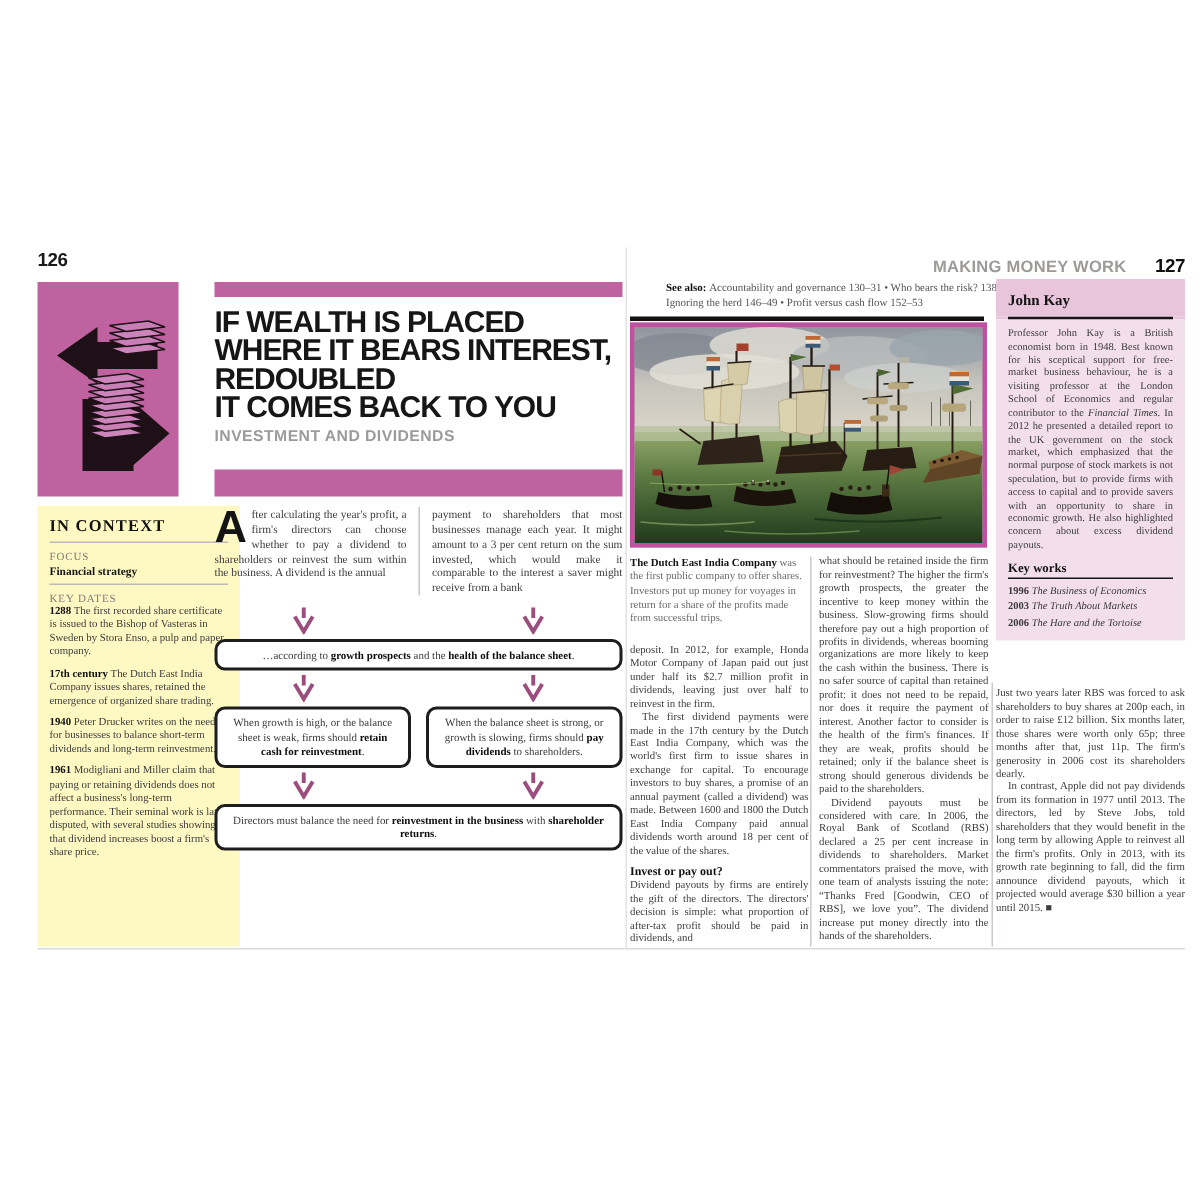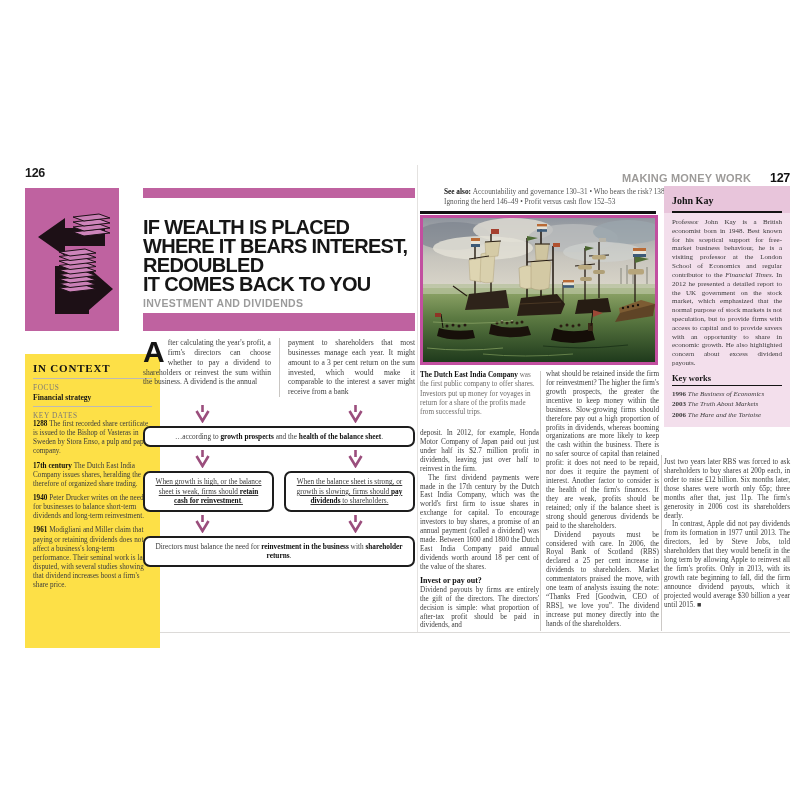--- a/index.html
+++ b/index.html
@@ -14,27 +14,27 @@
   
   .pgnum-left{left:25px;top:166px;font:bold 12.5px "Liberation Sans",sans-serif;color:#1a1a1a;letter-spacing:-0.3px;}
   .runhead-right{right:10px;top:168px;text-align:right;font-family:"Liberation Sans",sans-serif;font-weight:bold;}
   .runhead-right .sect{font-size:11px;color:#9d9b99;letter-spacing:0.2px;padding-left:44px;}
   .runhead-right .num{font-size:12.5px;color:#111;margin-left:19px;letter-spacing:-0.3px;}
 
   
   .icon-block{left:25px;top:188px;width:94px;height:143px;background:#bf62a0;}
   .title-wrap{left:143px;top:188px;width:272px;}
   .bar{background:#bf62a0;height:10px;width:100%;}
-  .title{margin-top:20px;font-family:"Liberation Sans",sans-serif;font-weight:bold;
+  .title{margin-top:8px;font-family:"Liberation Sans",sans-serif;font-weight:bold;
          font-size:20px;line-height:0.95;letter-spacing:-0.7px;color:#161616;}
   .subtitle{margin-top:3px;font:bold 10.5px "Liberation Sans",sans-serif;color:#9b9b9b;letter-spacing:0.3px;}
   .bar-bottom{left:143px;top:313px;width:272px;height:18px;background:#bf62a0;}
 
   
-  .context{left:25px;top:354px;width:135px;height:294px;background:#fde047;box-sizing:border-box;padding:8px 8px 6px;}
+  .context{left:25px;top:337px;width:135px;height:294px;background:#fef9c3;box-sizing:border-box;padding:8px 8px 6px;}
   .ctx-head{font:bold 11px "Liberation Serif",serif;letter-spacing:0.8px;color:#111;}
   .ctx-rule{border:none;border-top:1px solid #bdb9b6;margin:4px 0;}
   .ctx-label{font-size:7.3px;color:#7d7a78;letter-spacing:0.6px;margin-top:2px;}
   .ctx-strong{font-size:7.6px;font-weight:bold;color:#161616;margin:1px 0 2px;}
   .ctx-entry{font-size:7.2px;line-height:1.27;color:#3c3c3c;margin:0 0 5px;text-align:left;}
   .ctx-entry b{color:#101010;text-align:right;}
 
   
   .intro{left:143px;top:338px;width:272px;display:flex;}
   .icol{font-size:7.6px;line-height:1.3;color:#3e3e3e;text-align:justify;}
@@ -44,21 +44,21 @@
 
   
   .flow{left:143px;top:402px;width:272px;}
   .fbox{border:2px solid #1d1d1d;border-radius:7px;background:#fff;padding:4px 9px;
         text-align:center;font-size:7.3px;line-height:1.3;color:#3a3a3a;box-sizing:border-box;}
   .fbox b{color:#0d0d0d;}
   .fbox.pink{border-color:#ad5c91;}
   .arrow-row{display:flex;justify-content:space-between;padding:2px 52px;height:20px;}
   .arrow-row svg{display:block;}
   .fpair{display:flex;gap:10px;}
-  .fpair .fbox{width:calc(50% - 5px);text-decoration:underline;}
+  .fpair .fbox{width:calc(50% - 5px);}
 
   
   .see-also{left:420px;top:187px;width:246px;font-size:7.3px;line-height:1.35;color:#555;text-align:left;margin-left:24px;}
   .see-also b{color:#0f0f0f;}
   .see-rule{left:420px;top:211px;width:236px;height:2.5px;background:#121212;}
 
   .painting{left:420px;top:215px;width:238px;height:150px;border:3px solid #c24fa0;box-sizing:border-box;background:#9aa79b;}
   .painting svg{display:block;}
 
   .caption{left:420px;top:371px;width:119px;font-size:7.2px;line-height:1.3;color:#6e6b69;text-align:left;}
@@ -136,21 +136,21 @@
 <div class="abs bar-bottom"></div>
 
 <div class="abs context">
   <div class="ctx-head">IN CONTEXT</div>
   <hr class="ctx-rule">
   <div class="ctx-label">FOCUS</div>
   <div class="ctx-strong">Financial strategy</div>
   <hr class="ctx-rule">
   <div class="ctx-label">KEY DATES</div>
   <p class="ctx-entry"><b>1288 </b><span>The first recorded share certificate is issued to the Bishop of Vasteras in Sweden by Stora Enso, a pulp and paper company.</span></p>
-  <p class="ctx-entry"><b>17th century </b><span>The Dutch East India Company issues shares, heralding the therefore of organized share trading.</span></p>
+  <p class="ctx-entry"><b>17th century </b><span>The Dutch East India Company issues shares, retained the emergence of organized share trading.</span></p>
   <p class="ctx-entry"><b>1940 </b><span>Peter Drucker writes on the need for businesses to balance short-term dividends and long-term reinvestment.</span></p>
   <p class="ctx-entry"><b>1961 </b><span>Modigliani and Miller claim that paying or retaining dividends does not affect a business's long-term performance. Their seminal work is later disputed, with several studies showing that dividend increases boost a firm's share price.</span></p>
 </div>
 
 <div class="abs intro">
   <div class="icol icol1">
     <span class="dropcap">A</span><span>fter calculating the year's profit, a firm's directors can choose whether to pay a dividend to shareholders or reinvest the sum within the business. A dividend is the annual</span>
   </div>
   <div class="icol icol2">payment to shareholders that most businesses manage each year. It might amount to a 3 per cent return on the sum invested, which would make it comparable to the interest a saver might receive from a bank</div>
 </div>

